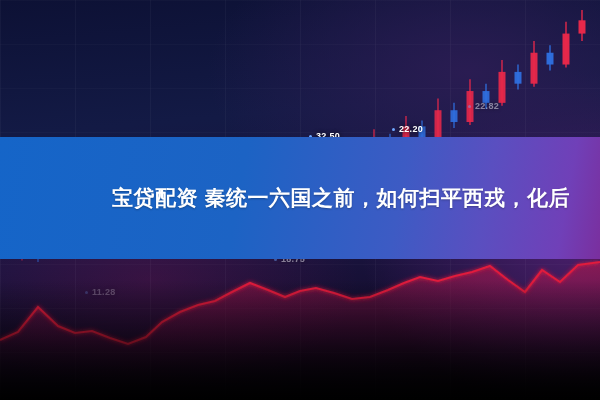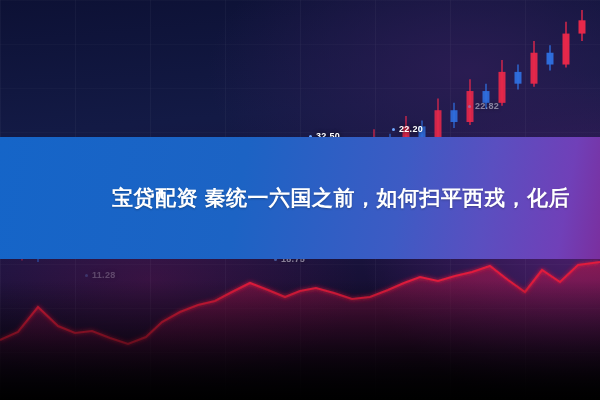--- a/index.html
+++ b/index.html
@@ -73,21 +73,21 @@
     display: inline-block;
     width: 3px;
     height: 3px;
     border-radius: 50%;
     background: #6fa8ff;
     margin-right: 4px;
     vertical-align: middle;
   }
   .pl-bright { opacity: 1; }
   .pl-dim    { opacity: 0.45; }
-  .pl-faint  { opacity: 0.22; }
+  .pl-faint  { opacity: 0.22; margin-top: 17px; }
 
   
   .banner {
     position: absolute;
     left: 0;
     top: 137px;
     width: 600px;
     height: 122px;
     background: linear-gradient(100deg,
         #1565c8 0%,

